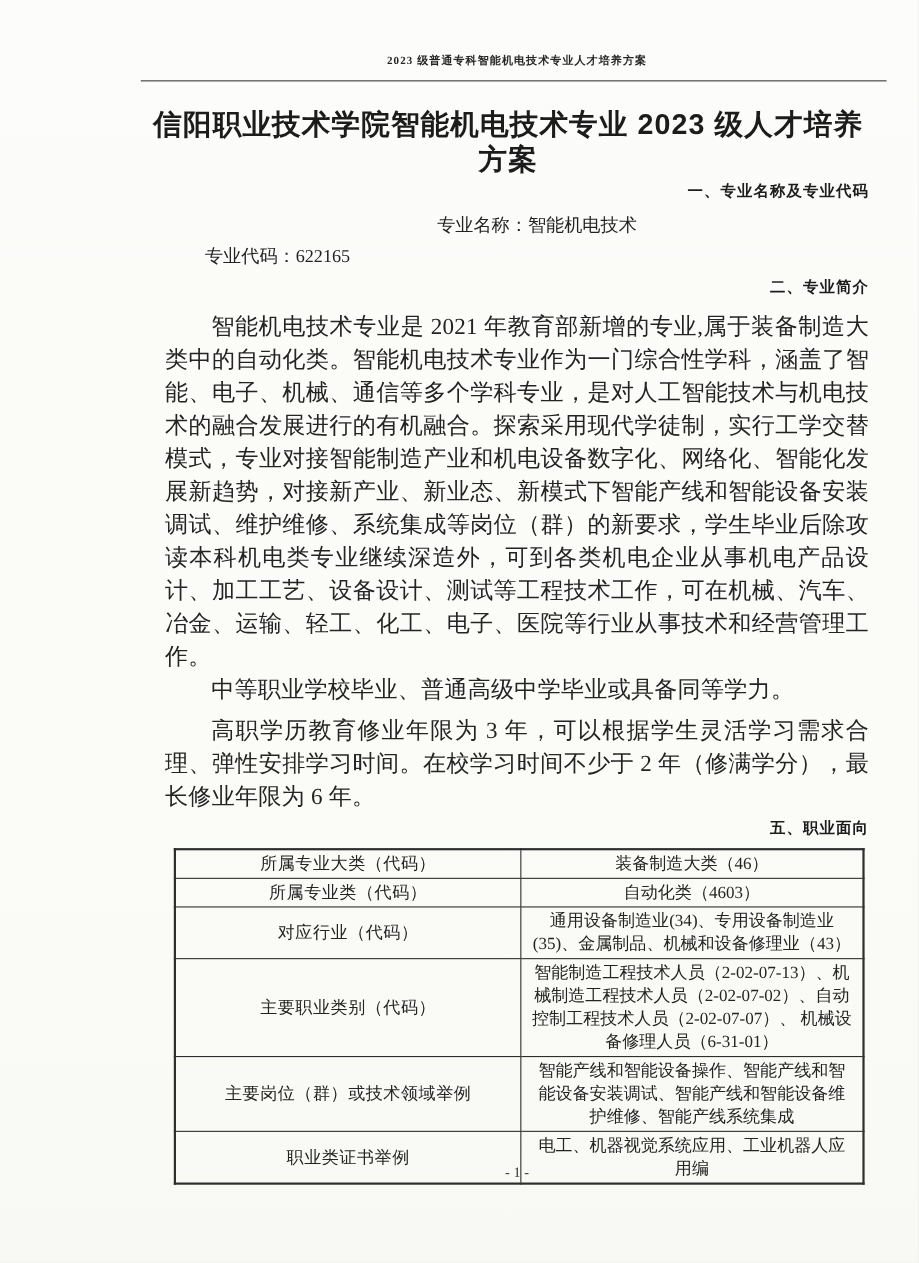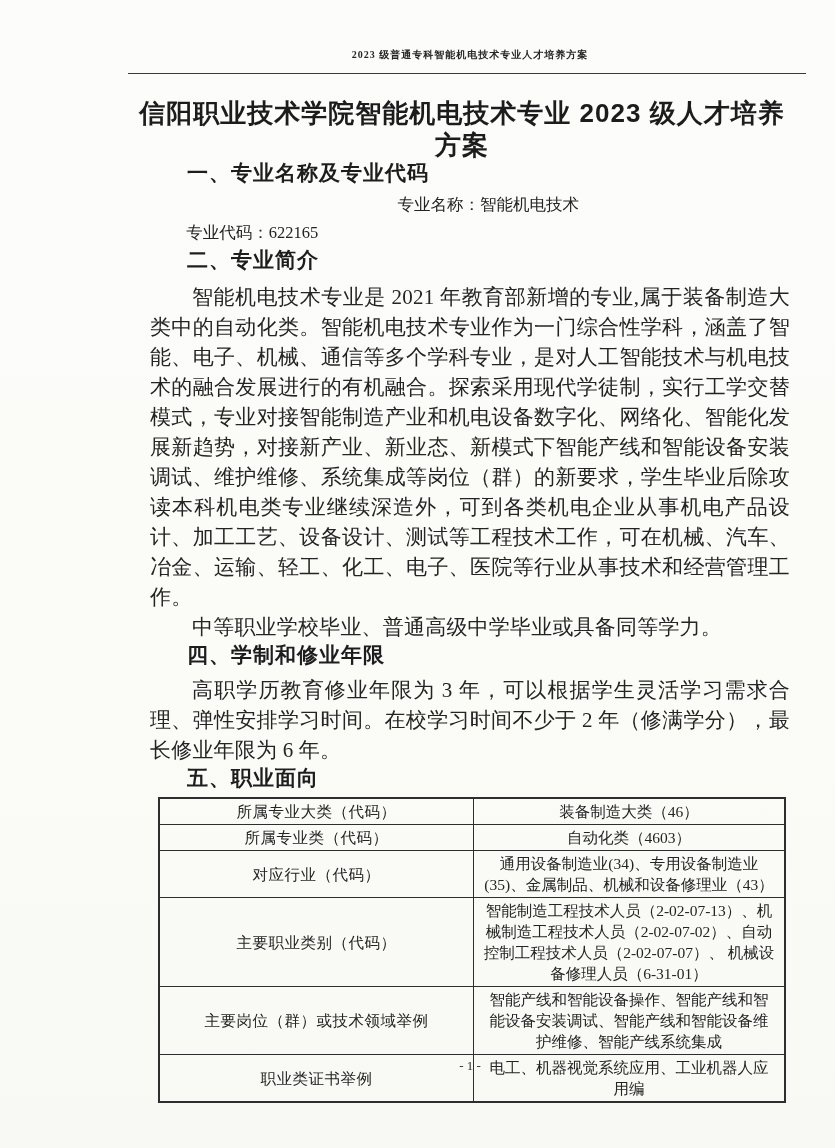--- a/index.html
+++ b/index.html
@@ -34,22 +34,22 @@
     letter-spacing:1px; color:#1c1c1c;
   }
   .content {
     position:absolute; top:0; left:0;
     box-sizing:border-box;
     width:835px; padding:160px 45px 0 150px;
   }
   .content h2 {
     margin:0; padding-left:37px;
     font-family:"Liberation Sans","DejaVu Sans",sans-serif;
-    font-weight:bold; font-size:21px; line-height:26px;
-    letter-spacing:1px; color:#1d1d1d;
+    font-weight:bold; font-size:14px; line-height:26px;
+    letter-spacing:1px; color:#1d1d1d;text-align:right;
   }
   .h2-1 { margin-top:5px; }
   .kv-line {
     margin:0; font-size:16.5px; line-height:28px;
     text-indent:2.2em; color:#242424;
   }
   .kv-1 { margin-top:5px;text-align:center; }
   .h2-2 { margin-top:8px; }
   .para {
     margin:0; font-size:21px; line-height:30px;
@@ -96,21 +96,20 @@
 
     <h2 class="h2-1">一、专业名称及专业代码</h2>
     <p class="kv-line kv-1">专业名称：智能机电技术</p>
     <p class="kv-line">专业代码：622165</p>
 
     <h2 class="h2-2">二、专业简介</h2>
     <p class="para para-2">智能机电技术专业是 2021 年教育部新增的专业,属于装备制造大类中的自动化类。智能机电技术专业作为一门综合性学科，涵盖了智能、电子、机械、通信等多个学科专业，是对人工智能技术与机电技术的融合发展进行的有机融合。探索采用现代学徒制，实行工学交替模式，专业对接智能制造产业和机电设备数字化、网络化、智能化发展新趋势，对接新产业、新业态、新模式下智能产线和智能设备安装调试、维护维修、系统集成等岗位（群）的新要求，学生毕业后除攻读本科机电类专业继续深造外，可到各类机电企业从事机电产品设计、加工工艺、设备设计、测试等工程技术工作，可在机械、汽车、冶金、运输、轻工、化工、电子、医院等行业从事技术和经营管理工作。</p>
 
     <p class="para para-3">中等职业学校毕业、普通高级中学毕业或具备同等学力。</p>
 
-    <h2 class="h2-4">四、学制和修业年限</h2>
     <p class="para para-4">高职学历教育修业年限为 3 年，可以根据学生灵活学习需求合理、弹性安排学习时间。在校学习时间不少于 2 年（修满学分），最长修业年限为 6 年。</p>
 
     <h2 class="h2-5">五、职业面向</h2>
 
     <table class="career-table">
       <tbody>
         <tr>
           <td class="label-cell">所属专业大类（代码）</td>
           <td class="value-cell">装备制造大类（46）</td>
         </tr>

